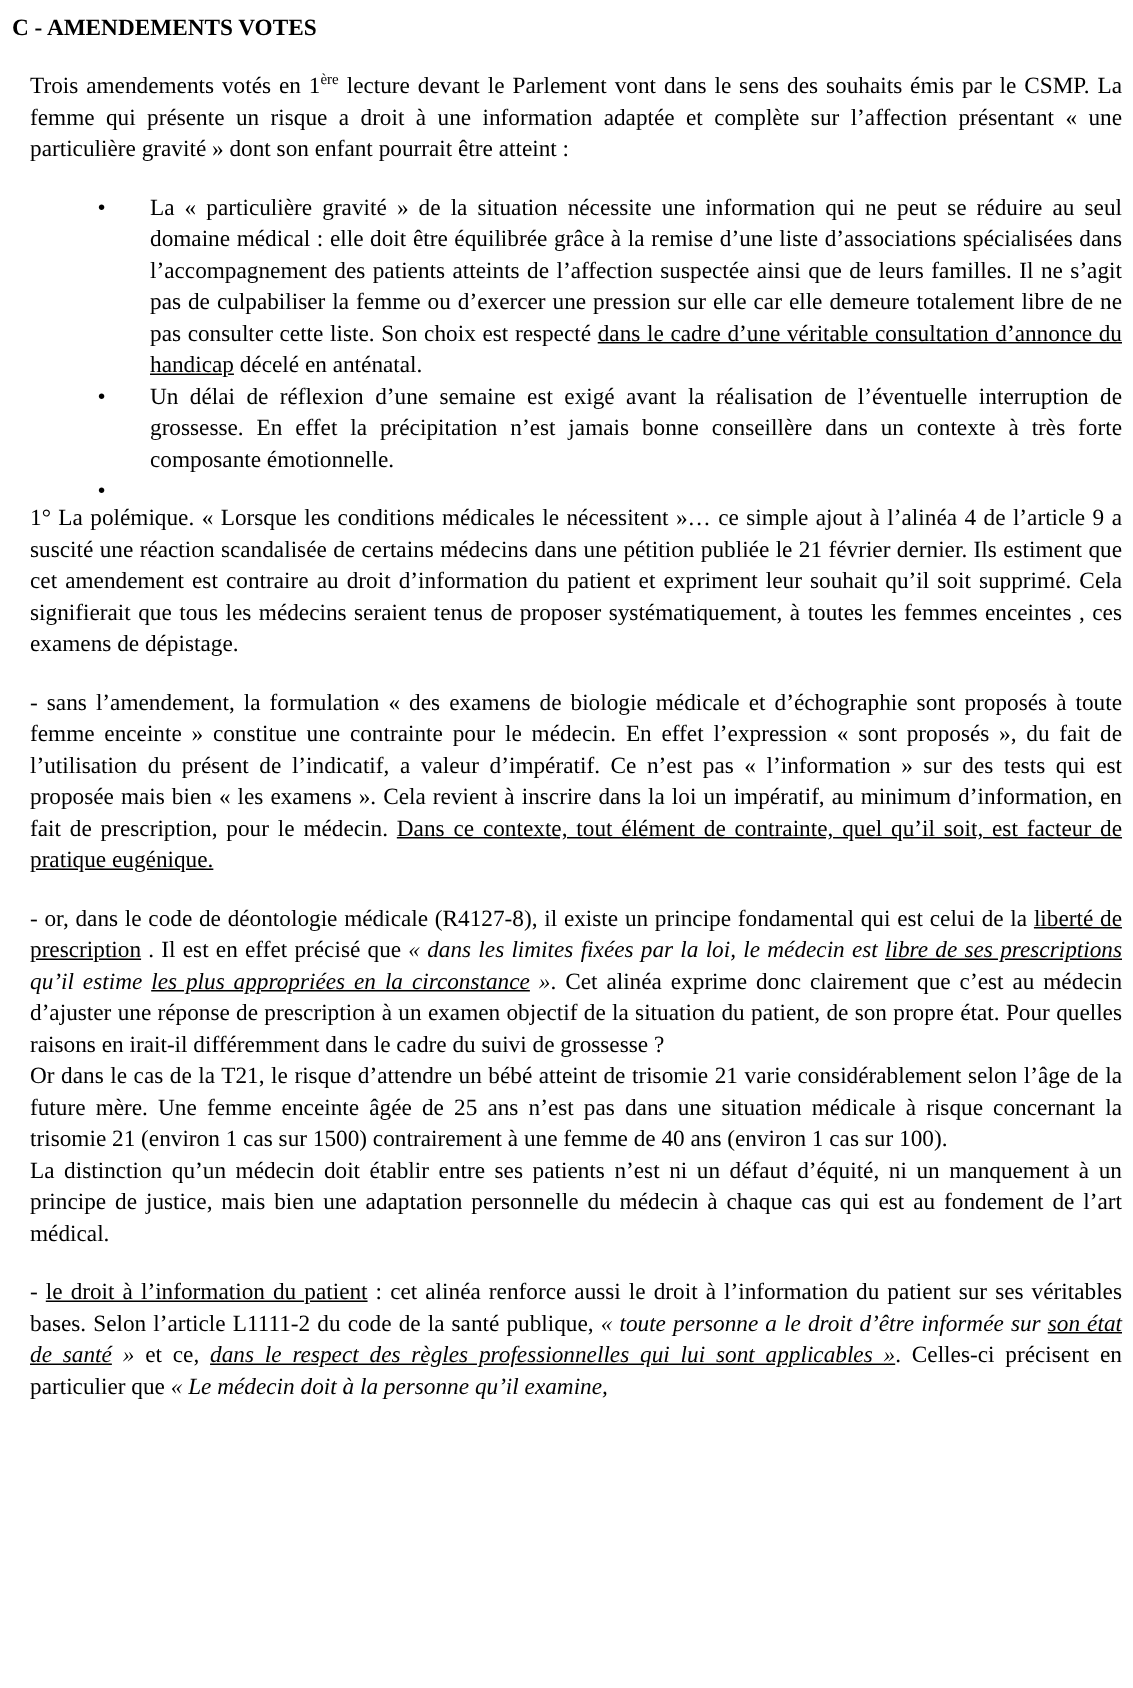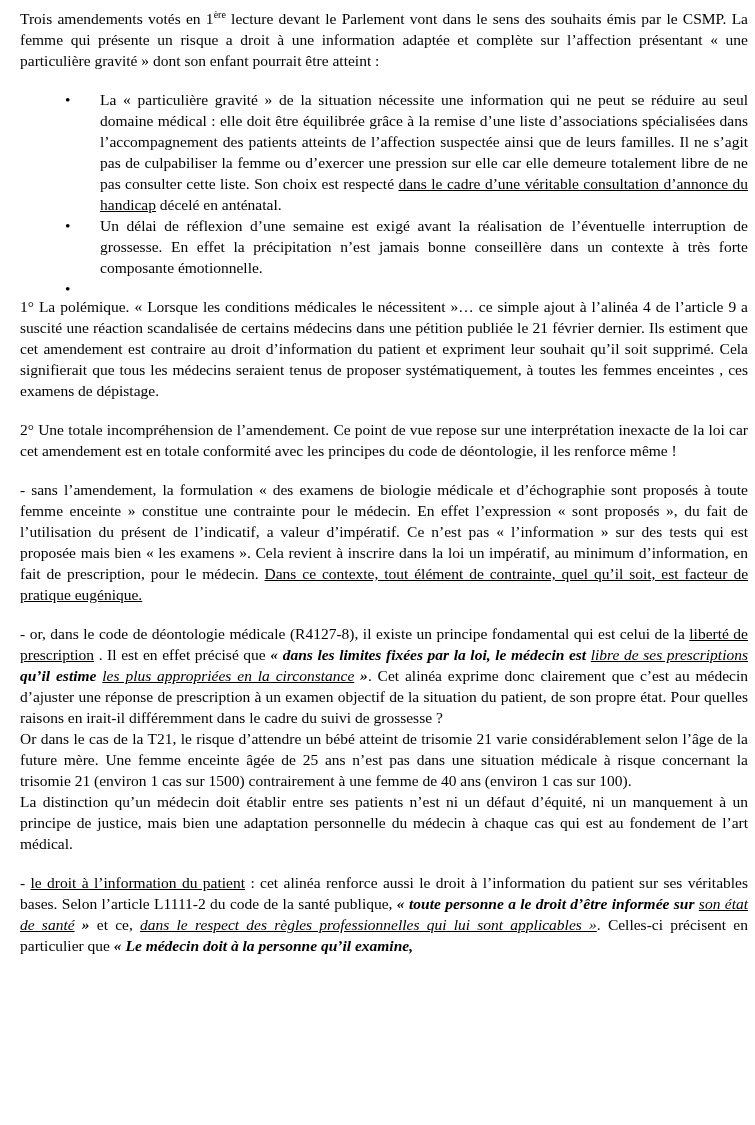--- a/index.html
+++ b/index.html
@@ -34,42 +34,42 @@
   ul.bullets li {
     position: relative;
     padding-left: 92px;
   }
   .marker {
     position: absolute;
     left: 57px;
     top: 0;
   }
   .b  { font-weight: normal; }
-  .i  { font-style: italic; font-weight: bold; }
+  .i  { font-style: italic; }
   .u  { text-decoration: underline; }
   .iu { font-style: italic; text-decoration: underline; }
   sup { font-size: 10px; line-height: 0; }
 </style>
 </head>
 <body>
 
 <div class="doc">
 
+  <h1 class="title">C - AMENDEMENTS VOTES</h1>
 
   <p><span>Trois amendements votés en 1</span><sup>ère</sup><span> lecture devant le Parlement vont dans le sens des souhaits émis par le CSMP. La femme qui présente un risque a droit à une information adaptée et complète sur l’affection présentant « une particulière gravité » dont son enfant pourrait être atteint :</span></p>
 
   <ul class="bullets">
     <li><span class="marker">•</span><span>La « particulière gravité » de la situation nécessite une information qui ne peut se réduire au seul domaine médical : elle doit être équilibrée grâce à la remise d’une liste d’associations spécialisées dans l’accompagnement des patients atteints de l’affection suspectée ainsi que de leurs familles. Il ne s’agit pas de culpabiliser la femme ou d’exercer une pression sur elle car elle demeure totalement libre de ne pas consulter cette liste. Son choix est respecté </span><span class="u">dans le cadre d’une véritable consultation d’annonce du handicap</span><span> décelé en anténatal.</span></li>
     <li><span class="marker">•</span><span>Un délai de réflexion d’une semaine est exigé avant la réalisation de l’éventuelle interruption de grossesse. En effet la précipitation n’est jamais bonne conseillère dans un contexte à très forte composante émotionnelle.</span></li>
     <li><span class="marker">•</span></li>
   </ul>
 
   <p><span class="b">1° La polémique.</span><span> « Lorsque les conditions médicales le nécessitent »… ce simple ajout à l’alinéa 4 de l’article 9 a suscité une réaction scandalisée de certains médecins dans une pétition publiée le 21 février dernier. Ils estiment que cet amendement est contraire au droit d’information du patient et expriment leur souhait qu’il soit supprimé. Cela signifierait que tous les médecins seraient tenus de proposer systématiquement, à toutes les femmes enceintes , ces examens de dépistage.</span></p>
 
-  <p><span class="b">2° Une totale incompréhension de l’amendement.</span><span> Ce point de vue repose sur une interprétation inexacte de la loi car cet amendement est en totale conformité avec les principes du code de déontologie, il les renforce même !</span></p>
 
   <p><span>- sans l’amendement, la formulation « des examens de biologie médicale et d’échographie sont proposés à toute femme enceinte » constitue une contrainte pour le médecin. En effet l’expression « sont proposés », du fait de l’utilisation du présent de l’indicatif, a valeur d’impératif. Ce n’est pas « l’information » sur des tests qui est proposée mais bien « les examens ». Cela revient à inscrire dans la loi un impératif, au minimum d’information, en fait de prescription, pour le médecin. </span><span class="u">Dans ce contexte, tout élément de contrainte, quel qu’il soit, est facteur de pratique eugénique.</span></p>
 
   <p class="tight"><span>- or, dans le code de déontologie médicale (R4127-8), il existe un principe fondamental qui est celui de la </span><span class="u">liberté de prescription</span><span> . Il est en effet précisé que </span><span class="i">« dans les limites fixées par la loi, le médecin est </span><span class="iu">libre de ses prescriptions</span><span class="i"> qu’il estime </span><span class="iu">les plus appropriées en la circonstance</span><span class="i"> »</span><span>. Cet alinéa exprime donc clairement que c’est au médecin d’ajuster une réponse de prescription à un examen objectif de la situation du patient, de son propre état. Pour quelles raisons en irait-il différemment dans le cadre du suivi de grossesse ?</span></p>
 
   <p class="tight"><span>Or dans le cas de la T21, le risque d’attendre un bébé atteint de trisomie 21 varie considérablement selon l’âge de la future mère. Une femme enceinte âgée de 25 ans n’est pas dans une situation médicale à risque concernant la trisomie 21 (environ 1 cas sur 1500) contrairement à une femme de 40 ans (environ 1 cas sur 100).</span></p>
 
   <p><span>La distinction qu’un médecin doit établir entre ses patients n’est ni un défaut d’équité, ni un manquement à un principe de justice, mais bien une adaptation personnelle du médecin à chaque cas qui est au fondement de l’art médical.</span></p>
 
   <p class="tight"><span>- </span><span class="u">le droit à l’information du patient</span><span> : cet alinéa renforce aussi le droit à l’information du patient sur ses véritables bases. Selon l’article L1111-2 du code de la santé publique, </span><span class="i">« toute personne a le droit d’être informée sur </span><span class="iu">son état de santé</span><span class="i"> »</span><span> et ce, </span><span class="iu">dans le respect des règles professionnelles qui lui sont applicables »</span><span>. Celles-ci précisent en particulier que </span><span class="i">« Le médecin doit à la personne qu’il examine,</span></p>

